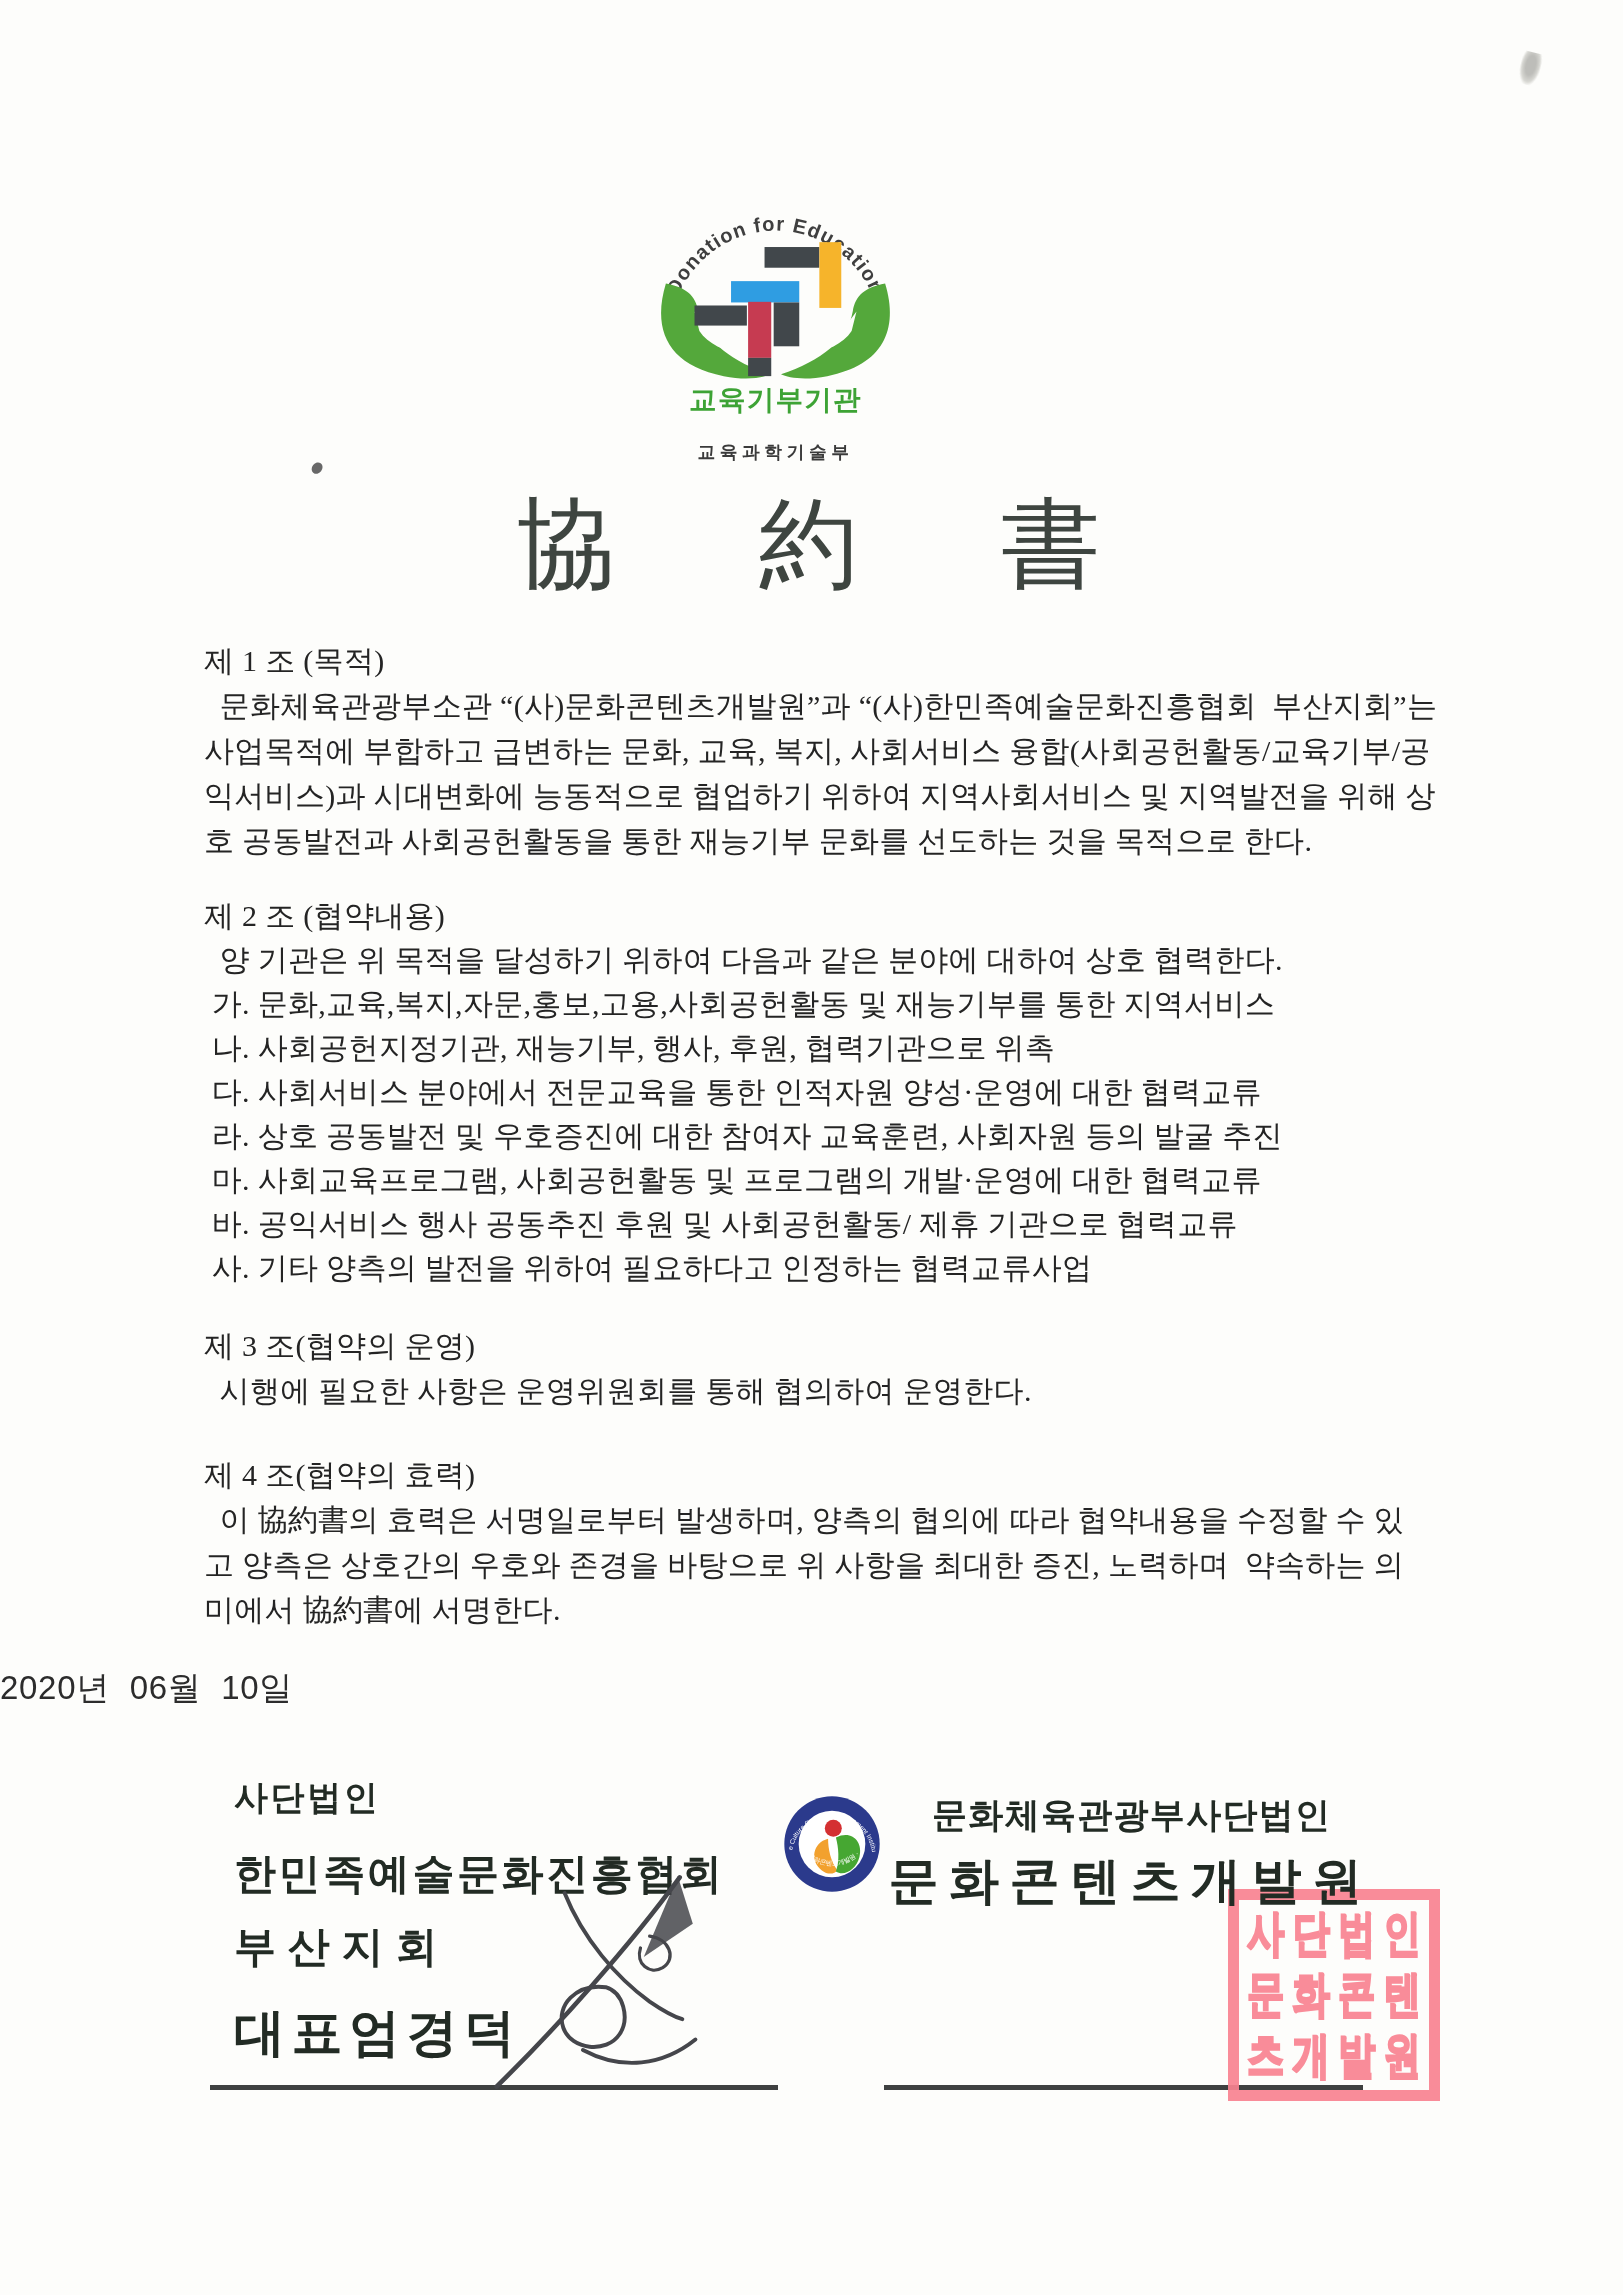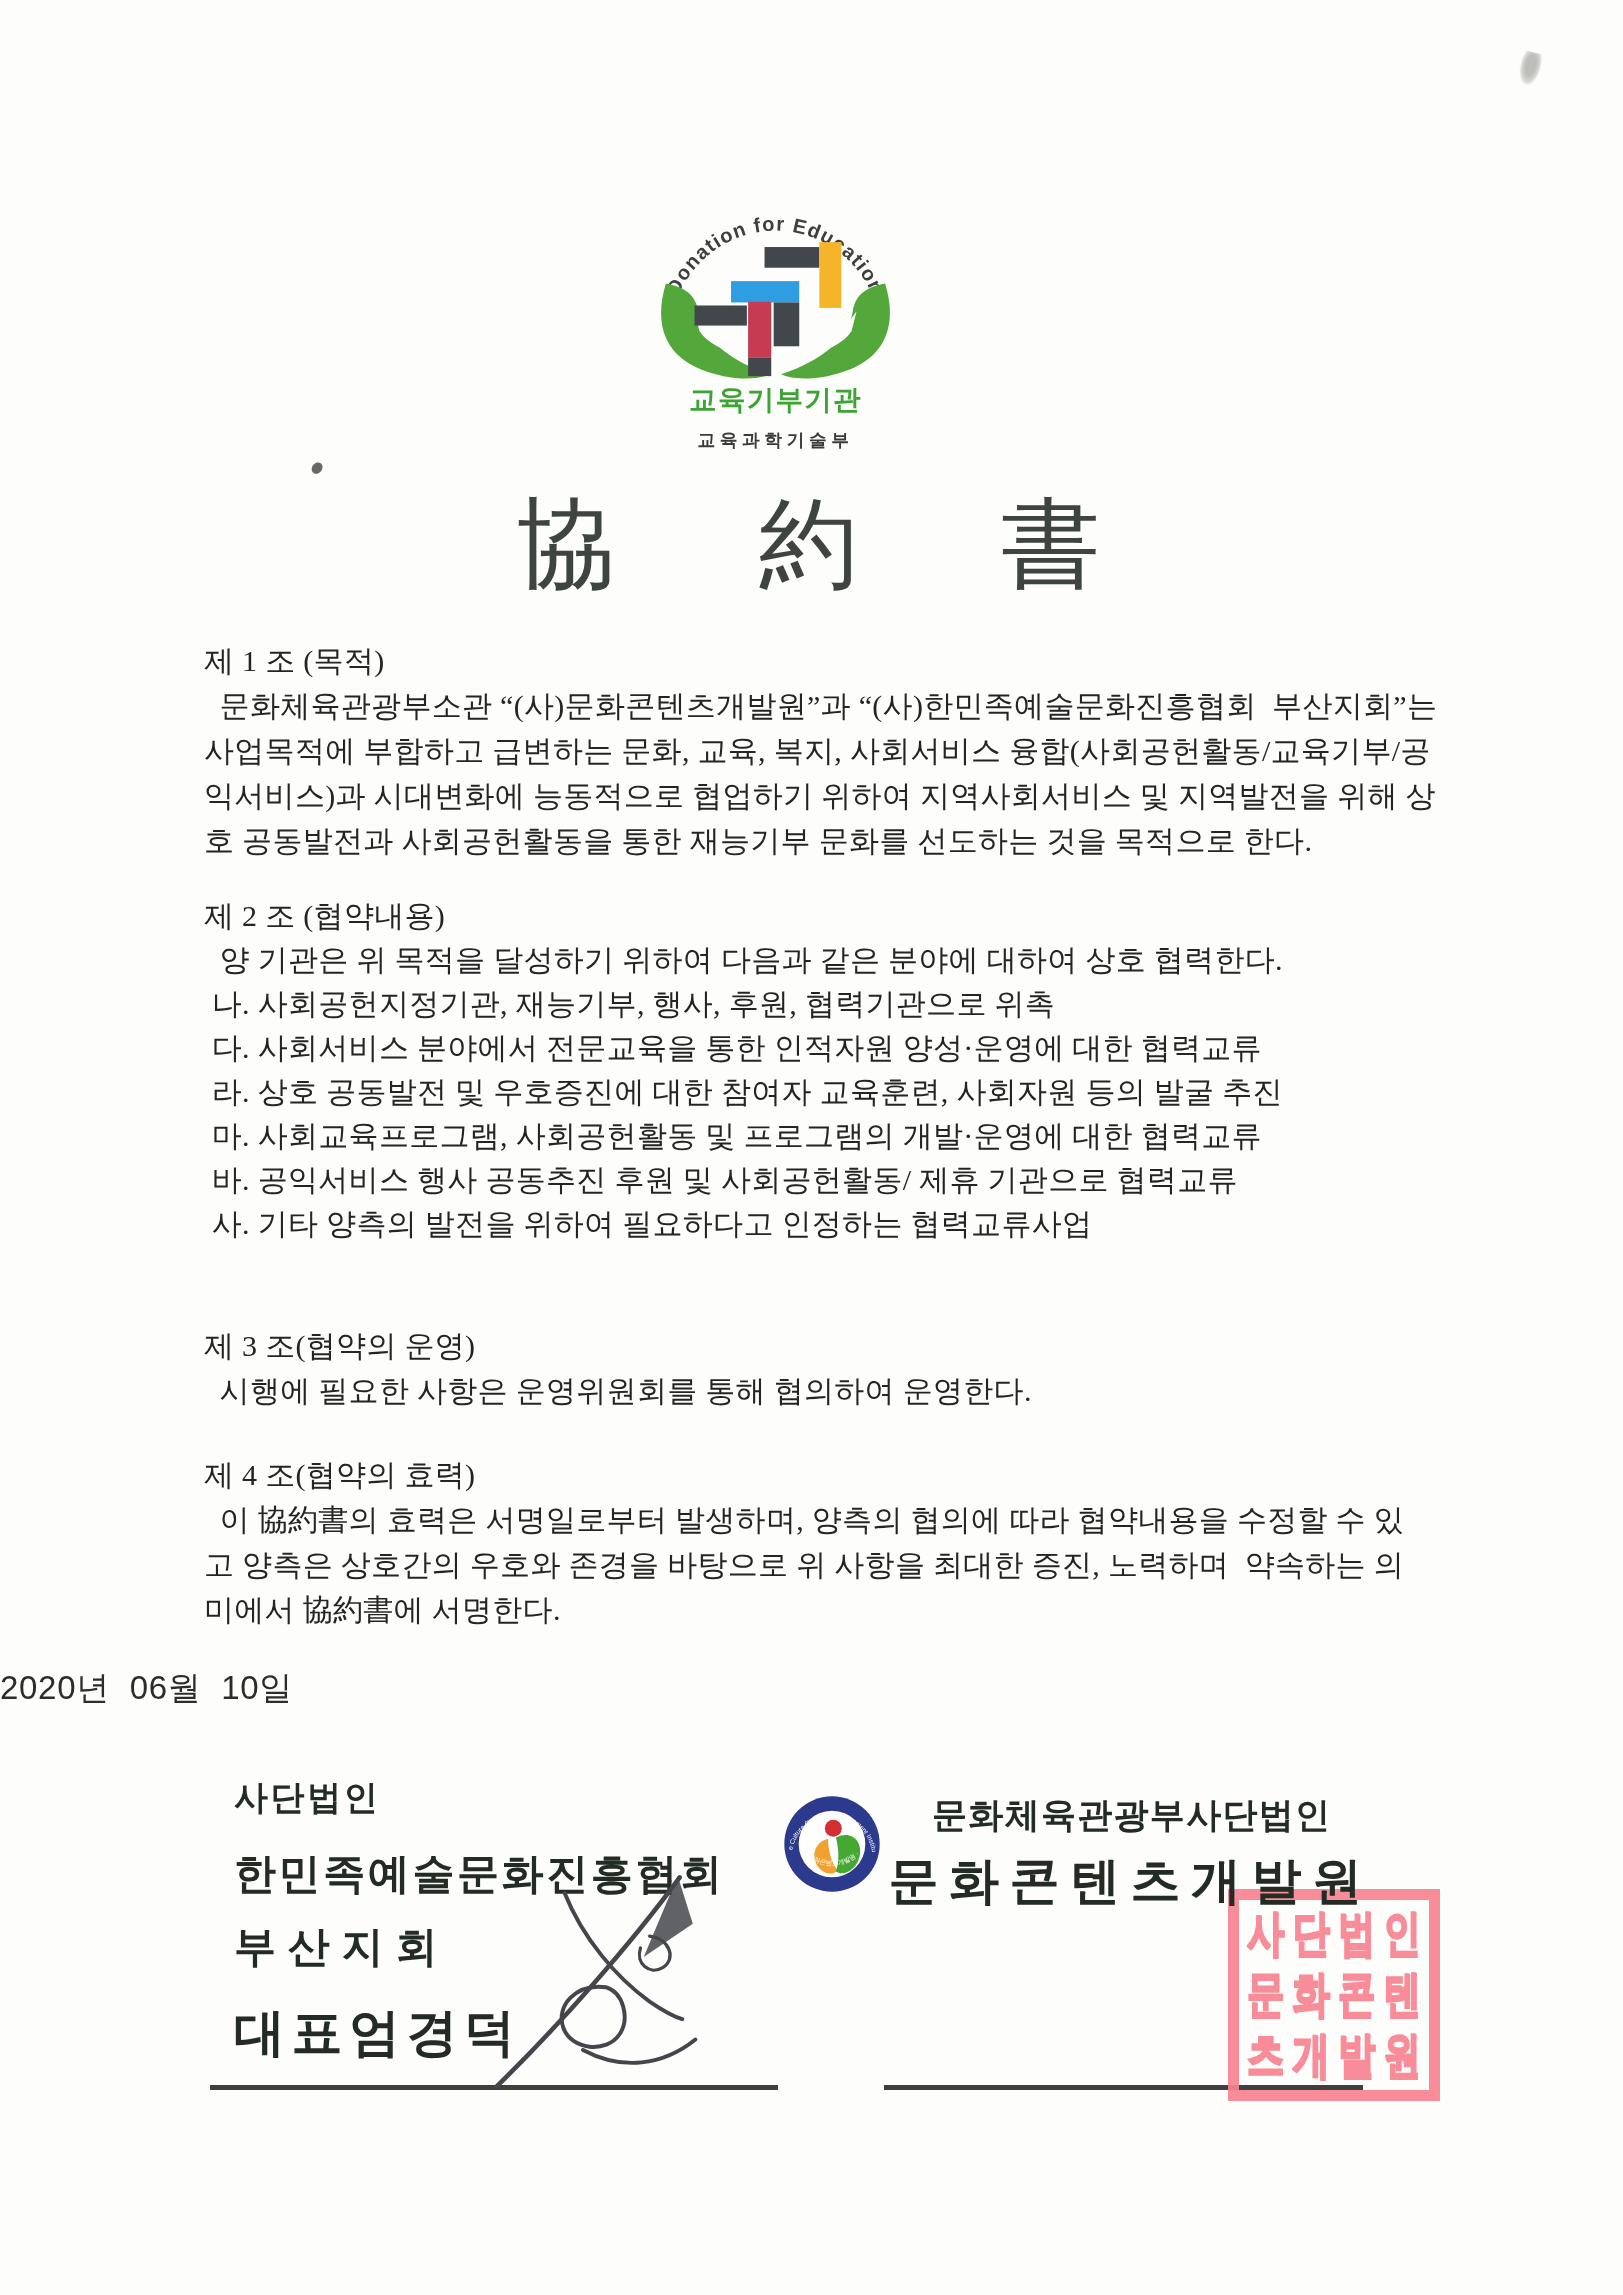--- a/index.html
+++ b/index.html
@@ -12,21 +12,21 @@
     background:radial-gradient(ellipse at 50% 40%, #8a8a84 0 35%, #b9b9b2 60%, transparent 75%);
     opacity:.55;transform:rotate(14deg);filter:blur(0.7px);}
   .ink-dot{position:absolute;left:312px;top:462px;width:9.8px;height:12.4px;border-radius:50%;
     background:#4d4d4d;transform:rotate(38deg);opacity:.85;}
   
   .badge{position:absolute;left:638px;top:191px;width:275px;text-align:center;}
   .badge svg{display:block;margin:0 auto;}
   .badge-label{font-family:"Liberation Sans","DejaVu Sans",sans-serif;font-weight:bold;
     font-size:27.5px;letter-spacing:1.3px;color:#3da335;margin-top:1.3px;}
   .badge-sub{font-family:"Liberation Sans","DejaVu Sans",sans-serif;font-weight:bold;
-    font-size:17.7px;letter-spacing:4.6px;color:#3a3a3a;margin-top:10px;}
+    font-size:17.7px;letter-spacing:4.6px;color:#3a3a3a;margin-top:22px;}
   
   .doc-title{position:absolute;left:517px;top:492px;display:flex;gap:143px;
     font-size:99px;font-weight:normal;color:#3e4540;line-height:105px;}
   
   .textblock{position:absolute;left:204px;width:1237px;font-size:30px;letter-spacing:0.3px;}
   .textblock .line{line-height:var(--lh);height:var(--lh);white-space:pre;}
   .heading{line-height:var(--lh);height:var(--lh);white-space:pre;}
   
   .date-line{position:absolute;left:0;top:1666px;width:1623px;text-align:left;
     font-family:Liberation Sans, sans-serif;font-size:33px;color:#2c2c2c;
@@ -112,20 +112,21 @@
         <div class="line">사업목적에 부합하고 급변하는 문화, 교육, 복지, 사회서비스 융합(사회공헌활동/교육기부/공</div>
         <div class="line">익서비스)과 시대변화에 능동적으로 협업하기 위하여 지역사회서비스 및 지역발전을 위해 상</div>
         <div class="line">호 공동발전과 사회공헌활동을 통한 재능기부 문화를 선도하는 것을 목적으로 한다.</div>
       </div>
   </div>
 
   <div class="textblock" style="top:894px;--lh:44px">
     <div class="heading">제 2 조 (협약내용)</div>
     <div>
         <div class="line">  양 기관은 위 목적을 달성하기 위하여 다음과 같은 분야에 대하여 상호 협력한다.</div>
+        <div class="line"> 가. 문화,교육,복지,자문,홍보,고용,사회공헌활동 및 재능기부를 통한 지역서비스</div>
         <div class="line"> 나. 사회공헌지정기관, 재능기부, 행사, 후원, 협력기관으로 위촉</div>
         <div class="line"> 다. 사회서비스 분야에서 전문교육을 통한 인적자원 양성·운영에 대한 협력교류</div>
         <div class="line"> 라. 상호 공동발전 및 우호증진에 대한 참여자 교육훈련, 사회자원 등의 발굴 추진</div>
         <div class="line"> 마. 사회교육프로그램, 사회공헌활동 및 프로그램의 개발·운영에 대한 협력교류</div>
         <div class="line"> 바. 공익서비스 행사 공동추진 후원 및 사회공헌활동/ 제휴 기관으로 협력교류</div>
         <div class="line"> 사. 기타 양측의 발전을 위하여 필요하다고 인정하는 협력교류사업</div>
       </div>
   </div>
 
   <div class="textblock" style="top:1323px;--lh:45px">

